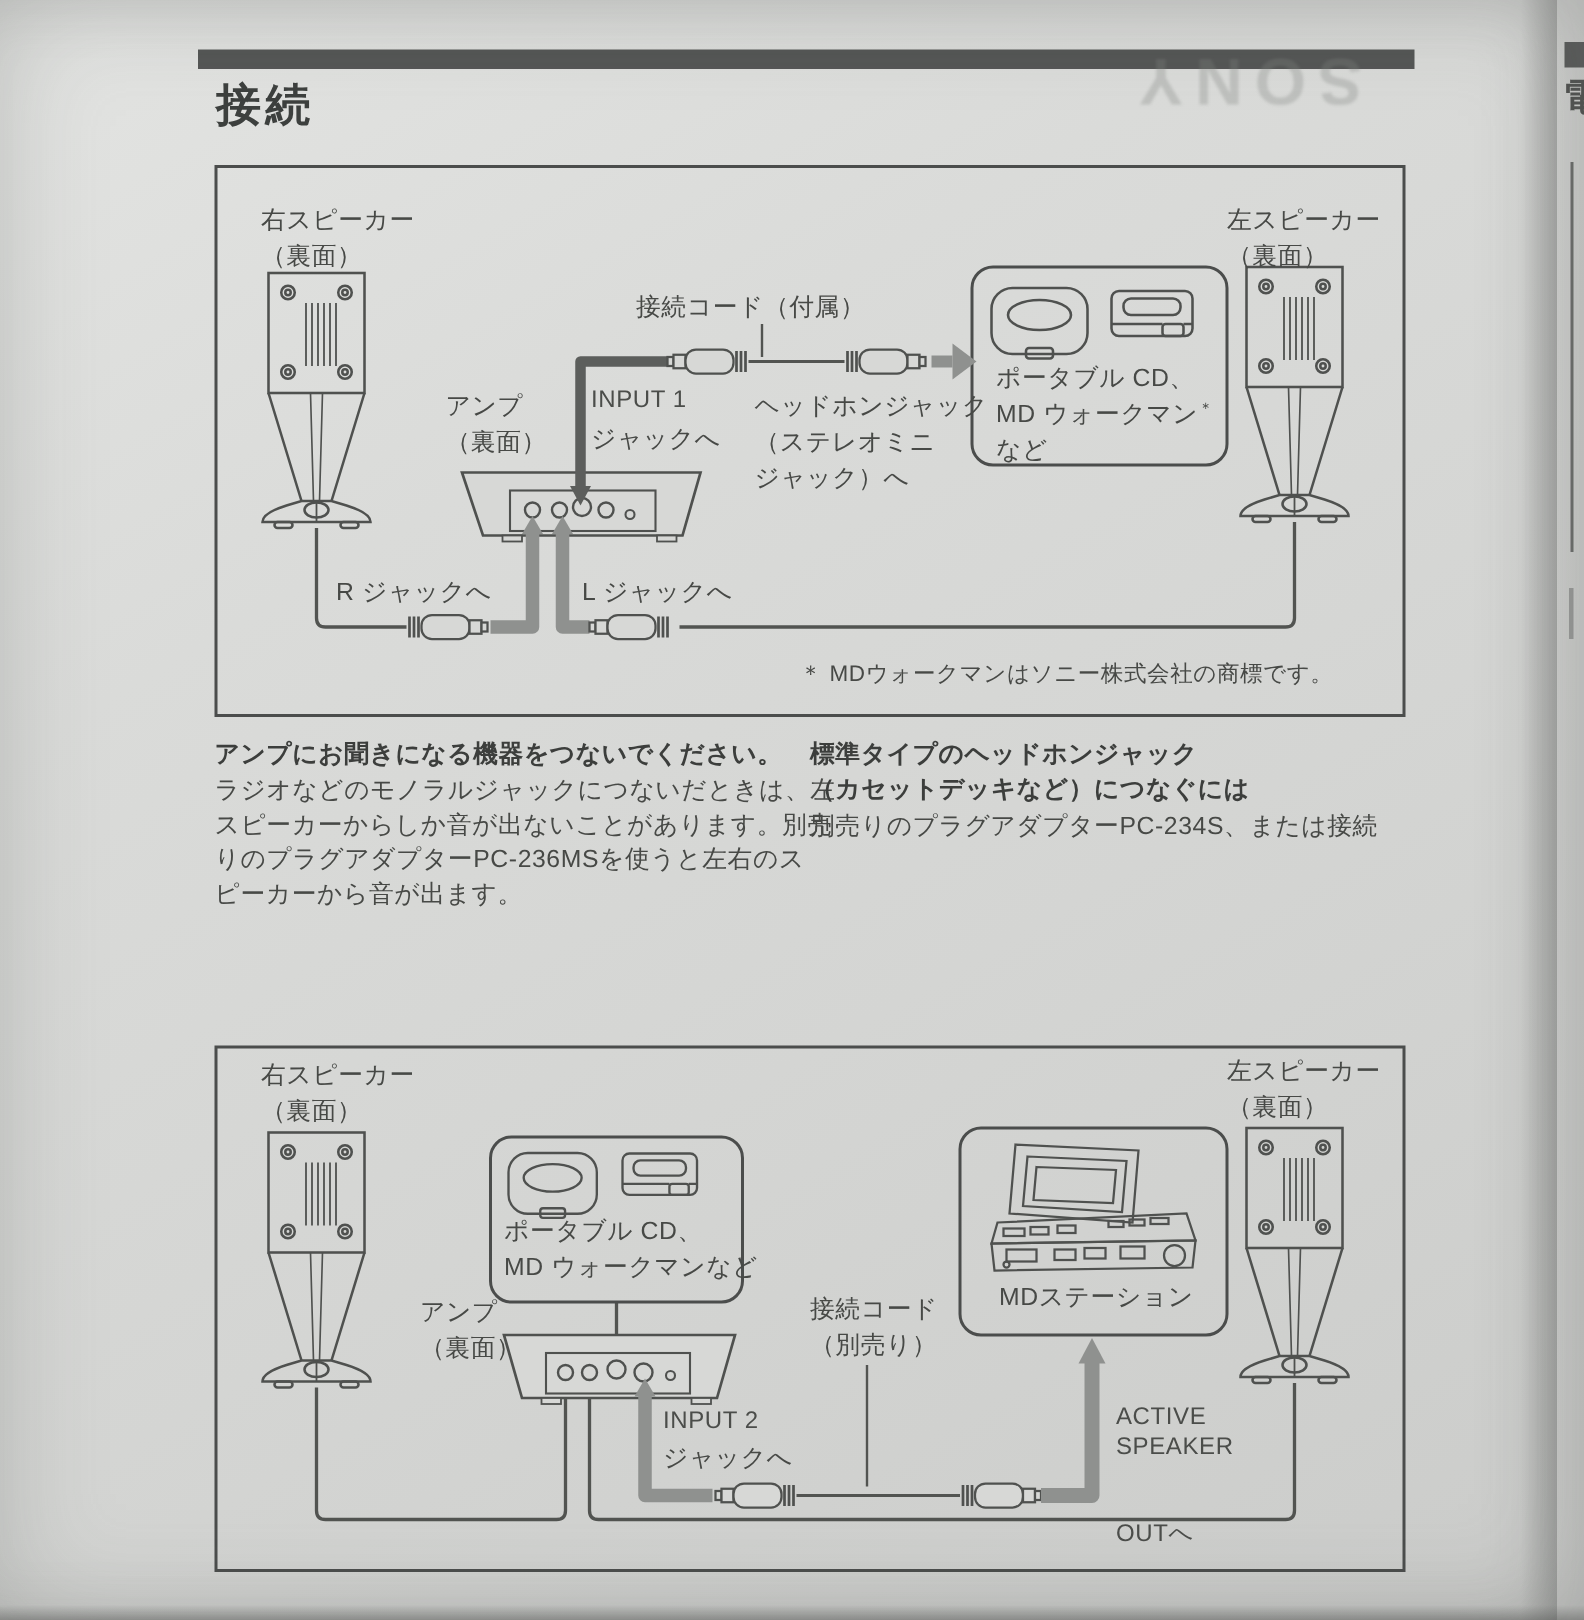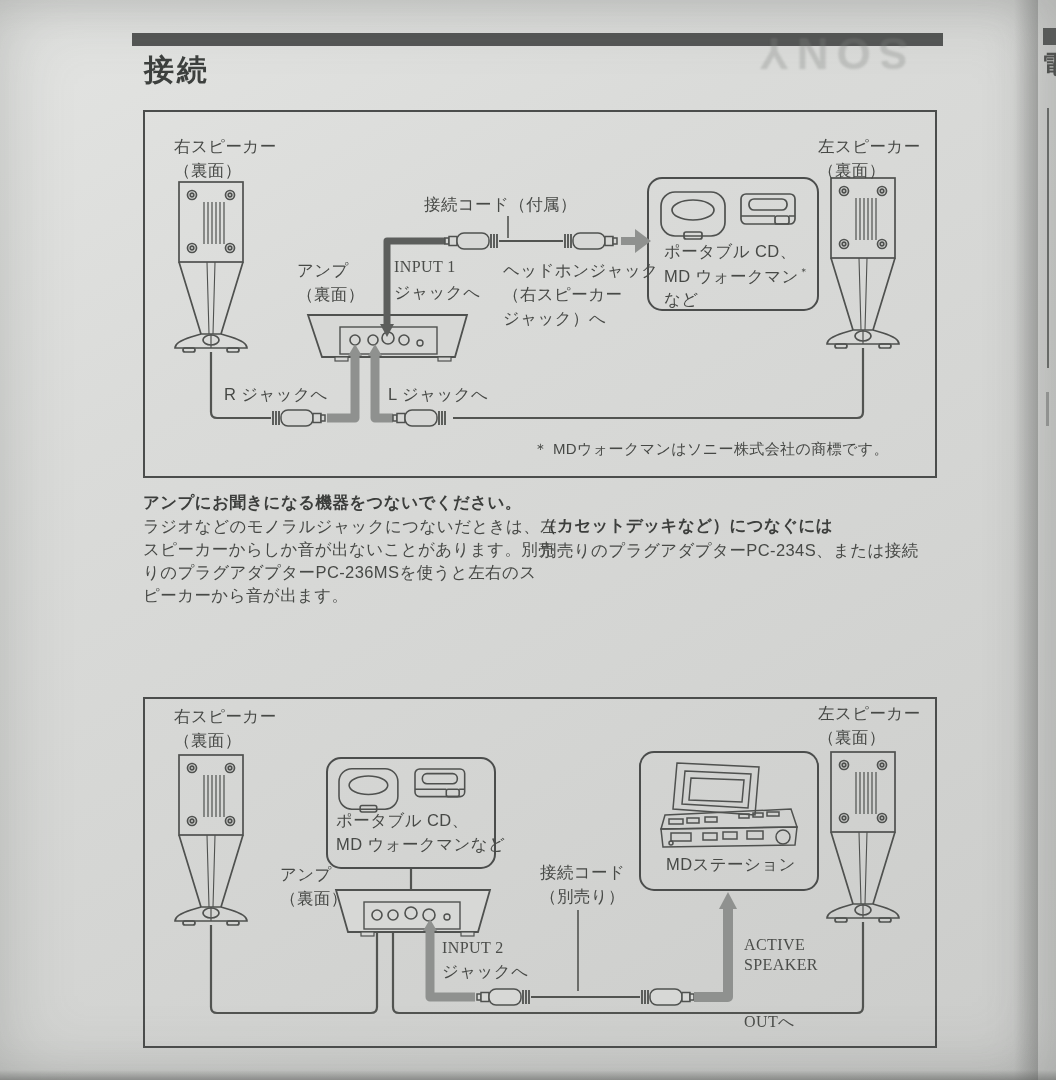--- a/index.html
+++ b/index.html
@@ -16,21 +16,21 @@
     box-shadow:inset 0 0 70px rgba(95,97,95,.28), inset -30px 0 40px rgba(110,112,110,.18);}
   .bottom-shadow{position:absolute;left:0;bottom:0;width:100%;height:10px;
     background:linear-gradient(to bottom,rgba(0,0,0,0),rgba(80,82,80,.45));}
   .page-gap{position:absolute;top:0;left:1014px;width:24px;height:1080px;
     background:linear-gradient(to right,rgba(0,0,0,0),rgba(105,107,105,.38));}
   .next-page{position:absolute;top:0;left:1038px;width:18px;height:1080px;
     background:linear-gradient(180deg,#e0e1df,#d6d7d5);overflow:hidden;}
   .lbl{position:absolute;white-space:nowrap;color:#474946;font-size:16.5px;letter-spacing:.4px;}
   .lbl.sm{font-size:15px;}
   .lbl.b{font-weight:bold;color:#3c3e3c;}
-  .lbl.en{font-size:16px;color:#4b4d4a;font-family:Liberation Serif, serif;}
+  .lbl.en{font-size:16px;color:#4b4d4a;}
   .title{position:absolute;left:144px;top:50px;font-size:30px;font-weight:bold;
     color:#3d403e;letter-spacing:3px;}
   .topbar{position:absolute;left:132px;top:33px;width:811px;height:13px;background:#545655;}
   .sec2{position:absolute;left:143px;top:648px;font-size:22px;font-weight:bold;color:#3c3e3c;letter-spacing:1px;}
   .dbox{position:absolute;border:2px solid #4b4d4c;background:transparent;}
   #dbox1{left:143px;top:110px;width:790px;height:364px;}
   #dbox2{left:143px;top:697px;width:790px;height:347px;}
   .watermark{position:absolute;left:588px;top:28px;width:320px;
     font-size:44px;font-weight:bold;letter-spacing:8px;color:rgba(128,132,129,.30);
     transform:rotate(180deg);filter:blur(1.2px);}
@@ -227,37 +227,38 @@
   </svg>
 
   <div class="lbl" style="left:174px;top:136px;">右スピーカー</div>
   <div class="lbl" style="left:174px;top:160px;">（裏面）</div>
   <div class="lbl" style="left:424px;top:194px;">接続コード（付属）</div>
   <div class="lbl" style="left:297px;top:260px;">アンプ</div>
   <div class="lbl" style="left:297px;top:284px;">（裏面）</div>
   <div class="lbl en" style="left:394px;top:258px;">INPUT 1</div>
   <div class="lbl" style="left:394px;top:282px;">ジャックへ</div>
   <div class="lbl" style="left:503px;top:260px;">ヘッドホンジャック</div>
-  <div class="lbl" style="left:503px;top:284px;">（右スピーカー</div>
+  <div class="lbl" style="left:503px;top:284px;">（ステレオミニ</div>
   <div class="lbl" style="left:503px;top:308px;">ジャック）へ</div>
   <div class="lbl" style="left:664px;top:241px;">ポータブル CD、</div>
   <div class="lbl" style="left:664px;top:265px;"><span>MD ウォークマン</span><sup style="font-size:10px;">＊</sup></div>
   <div class="lbl" style="left:664px;top:289px;font-family:Liberation Mono, monospace;">など</div>
   <div class="lbl" style="left:818px;top:136px;">左スピーカー</div>
   <div class="lbl" style="left:818px;top:160px;">（裏面）</div>
   <div class="lbl" style="left:224px;top:384px;">R ジャックへ</div>
   <div class="lbl" style="left:388px;top:384px;">L ジャックへ</div>
   <div class="lbl sm" style="left:533px;top:440px;">＊ MDウォークマンはソニー株式会社の商標です。</div>
 
   <div class="lbl b" style="left:143px;top:492px;">アンプにお聞きになる機器をつないでください。</div>
   <div class="lbl" style="left:143px;top:516px;">ラジオなどのモノラルジャックにつないだときは、左</div>
   <div class="lbl" style="left:143px;top:539px;">スピーカーからしか音が出ないことがあります。別売</div>
   <div class="lbl" style="left:143px;top:562px;">りのプラグアダプターPC-236MSを使うと左右のス</div>
   <div class="lbl" style="left:143px;top:585px;">ピーカーから音が出ます。</div>
 
+  <div class="lbl b" style="left:540px;top:492px;">標準タイプのヘッドホンジャック</div>
   <div class="lbl b" style="left:540px;top:515px;">（カセットデッキなど）につなぐには</div>
   <div class="lbl" style="left:540px;top:540px;">別売りのプラグアダプターPC-234S、または接続</div>
 
 
   <div class="lbl" style="left:174px;top:706px;">右スピーカー</div>
   <div class="lbl" style="left:174px;top:730px;">（裏面）</div>
   <div class="lbl" style="left:336px;top:810px;">ポータブル CD、</div>
   <div class="lbl" style="left:336px;top:834px;">MD ウォークマンなど</div>
   <div class="lbl" style="left:280px;top:864px;">アンプ</div>
   <div class="lbl" style="left:280px;top:888px;">（裏面）</div>

